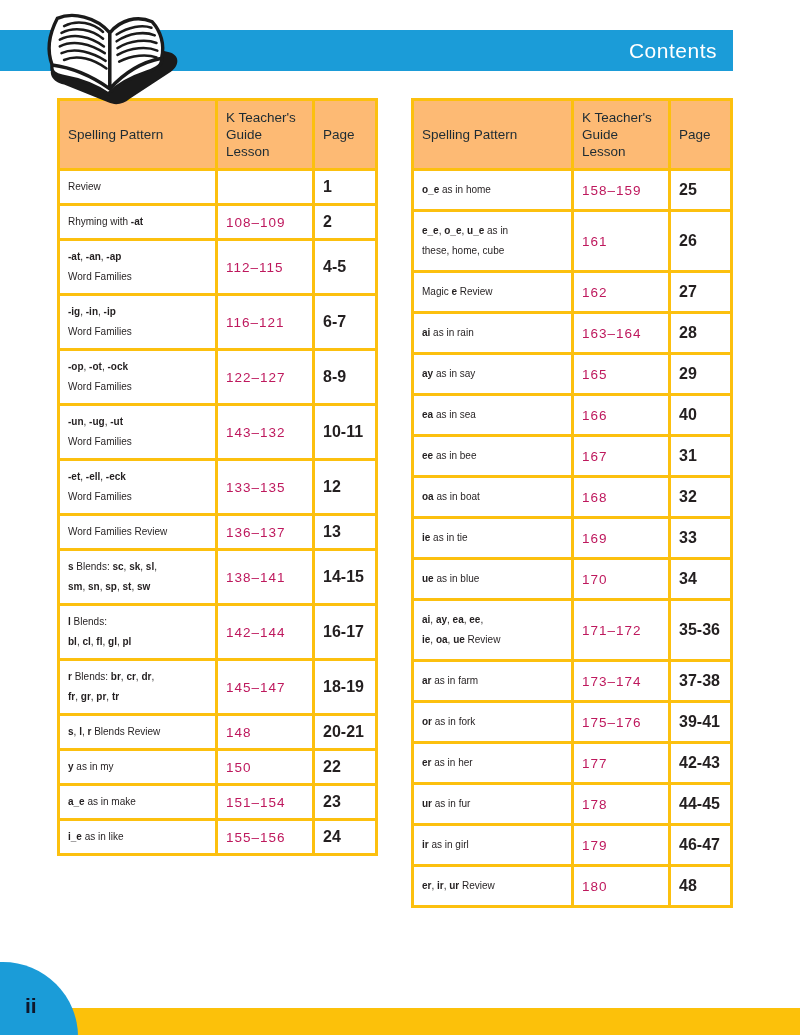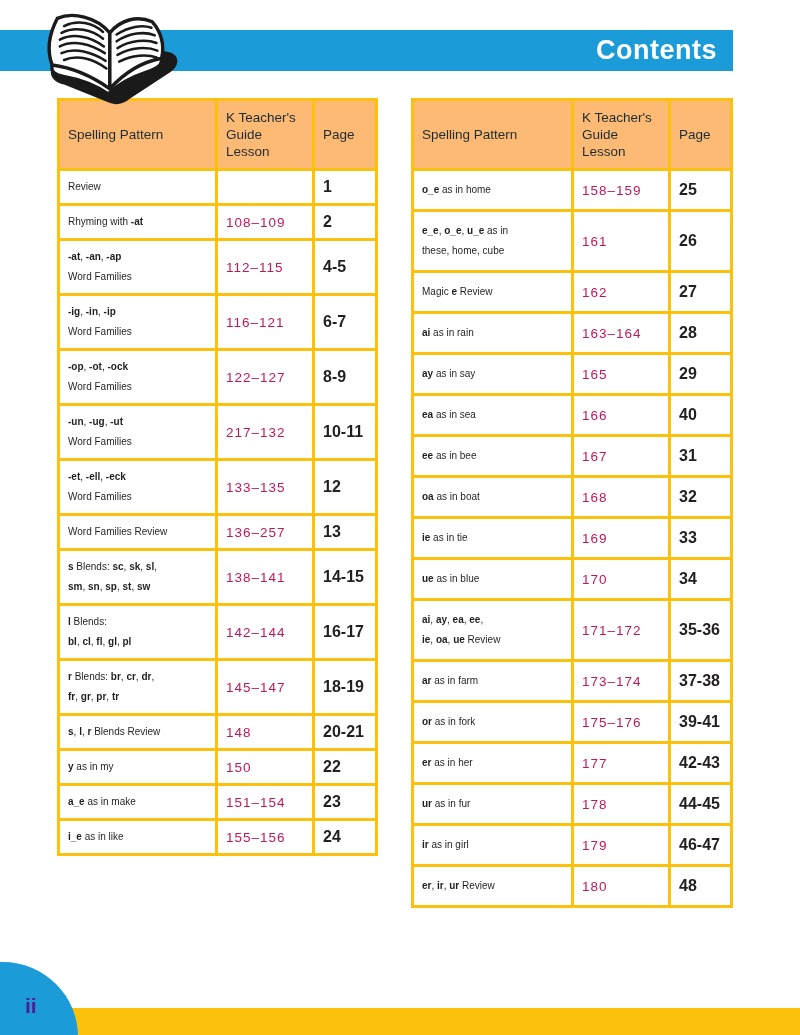--- a/index.html
+++ b/index.html
@@ -11,21 +11,21 @@
   }
 
   
   .banner {
     position:absolute; left:0; top:30; width:733px; height:41px;
     background:#1b9cd8; top:30px;
     display:flex; align-items:center; justify-content:flex-end;
     padding-right:16px; z-index:1;
   }
   .banner-title {
-    color:#ffffff; font-weight:bold; font-size:27px; letter-spacing:0.5px;
+    color:#ffffff; font-weight:normal; font-size:21px; letter-spacing:0.5px;
   }
   .book-icon { position:absolute; left:28px; top:4px; z-index:2; }
 
   
   table.toc {
     position:absolute; top:98px; border-collapse:collapse;
     table-layout:fixed; background:#fff;
   }
   table.toc.tbl-left  { left:57px;  width:318px; }
   table.toc.tbl-right { left:411px; width:319px; }
@@ -51,21 +51,21 @@
   
   .bottom-bar {
     position:absolute; left:0; right:0; top:1008px; height:27px;
     background:#fcc10a; z-index:1;
   }
   .corner-circle {
     position:absolute; left:-72px; top:962px; width:150px; height:150px;
     border-radius:50%; background:#1b9cd8; z-index:2;
   }
   .folio {
-    position:absolute; left:97px; top:32px; color:#4c1d95;
+    position:absolute; left:97px; top:32px; color:#0f172a;
     font-weight:bold; font-size:21px;
   }
 </style>
 </head>
 <body>
 
 <div class="page">
 
   <div class="banner">
     <span class="banner-title">Contents</span>
@@ -124,31 +124,31 @@
           <td class="cell-lesson col-lesson">116–121</td>
           <td class="cell-page col-page">6-7</td>
         </tr>
         <tr>
           <td class="cell-pattern col-pattern"><b>-op</b><span>, </span><b>-ot</b><span>, </span><b>-ock</b><br><span>Word Families</span></td>
           <td class="cell-lesson col-lesson">122–127</td>
           <td class="cell-page col-page">8-9</td>
         </tr>
         <tr>
           <td class="cell-pattern col-pattern"><b>-un</b><span>, </span><b>-ug</b><span>, </span><b>-ut</b><br><span>Word Families</span></td>
-          <td class="cell-lesson col-lesson">217–132</td>
+          <td class="cell-lesson col-lesson">143–132</td>
           <td class="cell-page col-page">10-11</td>
         </tr>
         <tr>
           <td class="cell-pattern col-pattern"><b>-et</b><span>, </span><b>-ell</b><span>, </span><b>-eck</b><br><span>Word Families</span></td>
           <td class="cell-lesson col-lesson">133–135</td>
           <td class="cell-page col-page">12</td>
         </tr>
         <tr>
           <td class="cell-pattern col-pattern"><span>Word Families Review</span></td>
-          <td class="cell-lesson col-lesson">136–257</td>
+          <td class="cell-lesson col-lesson">136–137</td>
           <td class="cell-page col-page">13</td>
         </tr>
         <tr>
           <td class="cell-pattern col-pattern"><b>s</b><span> Blends: </span><b>sc</b><span>, </span><b>sk</b><span>, </span><b>sl</b><span>,</span><br><b>sm</b><span>, </span><b>sn</b><span>, </span><b>sp</b><span>, </span><b>st</b><span>, </span><b>sw</b></td>
           <td class="cell-lesson col-lesson">138–141</td>
           <td class="cell-page col-page">14-15</td>
         </tr>
         <tr>
           <td class="cell-pattern col-pattern"><b>l</b><span> Blends:</span><br><b>bl</b><span>, </span><b>cl</b><span>, </span><b>fl</b><span>, </span><b>gl</b><span>, </span><b>pl</b></td>
           <td class="cell-lesson col-lesson">142–144</td>

